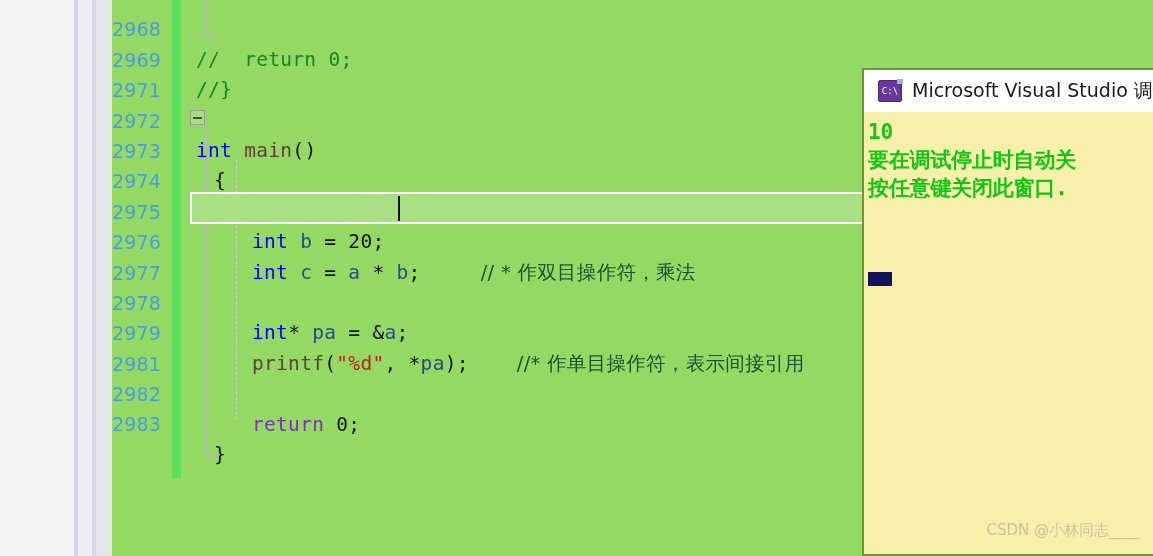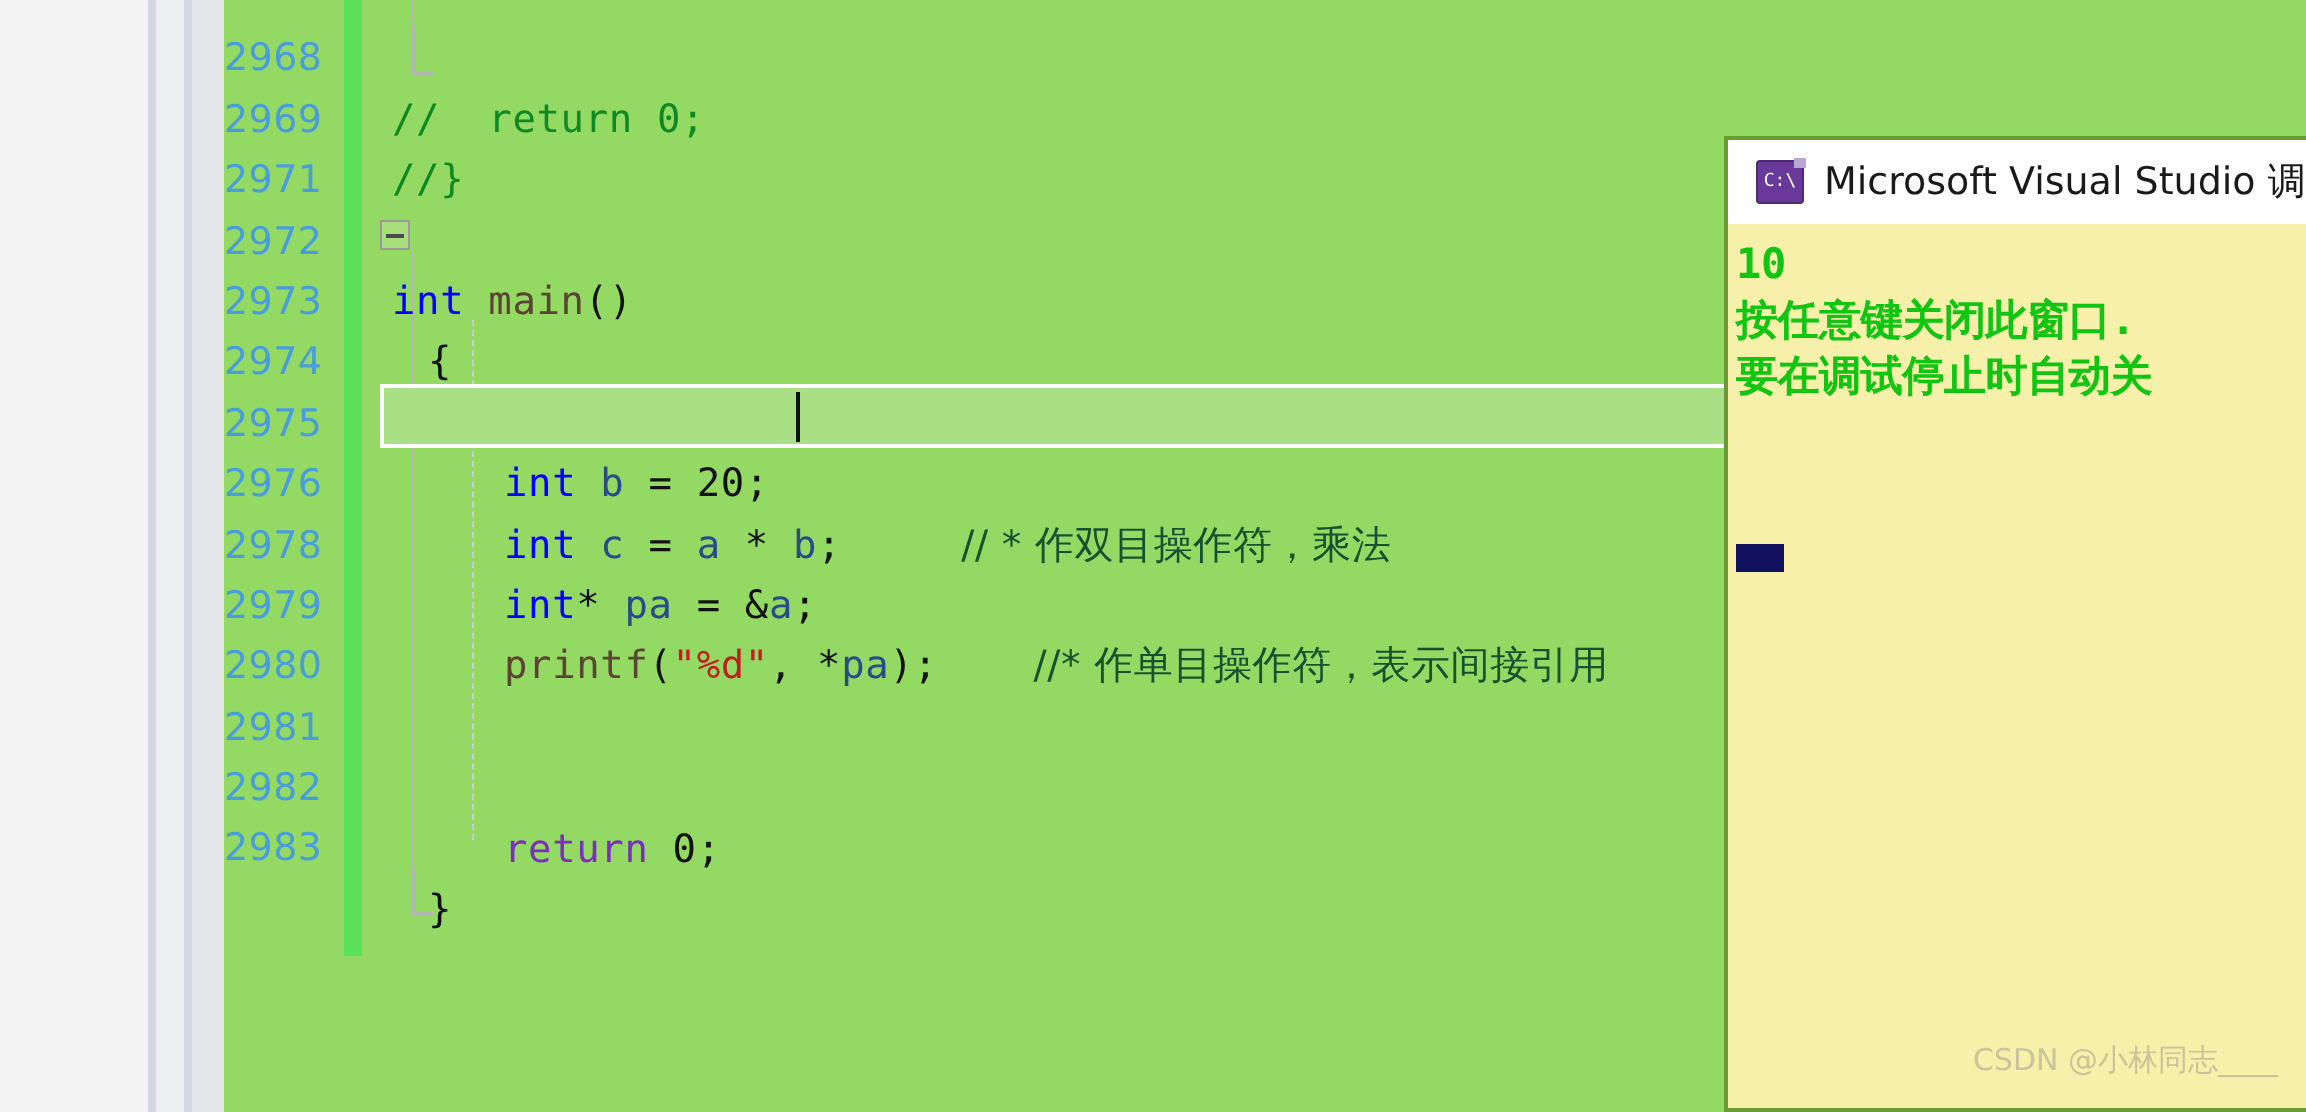--- a/index.html
+++ b/index.html
@@ -294,35 +294,35 @@
       <div class="row">
         <span class="lineno">2975</span>
         <span class="code" style="left:140px; z-index:5;"><span class="kw">int</span><span class="punct"> </span><span class="var">b</span><span class="punct"> = </span><span class="num">20</span><span class="punct">;</span></span>
       </div>
 
       <div class="row">
         <span class="lineno">2976</span>
         <span class="code" style="left:140px;"><span class="kw">int</span><span class="punct"> </span><span class="var">c</span><span class="punct"> = </span><span class="var">a</span><span class="punct"> * </span><span class="var">b</span><span class="punct">; </span><span class="cmt-cn">// * 作双目操作符，乘法</span></span>
       </div>
 
+      <div class="row">
+        <span class="lineno">2977</span>
+        <span class="code"></span>
+      </div>
 
       <div class="row">
         <span class="lineno">2978</span>
         <span class="code" style="left:140px;"><span class="kw">int</span><span class="punct">* </span><span class="var">pa</span><span class="punct"> = &amp;</span><span class="var">a</span><span class="punct">;</span></span>
       </div>
 
       <div class="row">
         <span class="lineno">2979</span>
         <span class="code" style="left:140px;"><span class="fn">printf</span><span class="punct">(</span><span class="str">"%d"</span><span class="punct">, *</span><span class="var">pa</span><span class="punct">);</span><span class="cmt-cn">//* 作单目操作符，表示间接引用</span></span>
       </div>
 
-      <div class="row">
-        <span class="lineno">2980</span>
-        <span class="code"></span>
-      </div>
 
       <div class="row">
         <span class="lineno">2981</span>
         <span class="code"></span>
       </div>
 
       <div class="row">
         <span class="lineno">2982</span>
         <span class="code" style="left:140px;"><span class="kw-flow">return</span><span class="punct"> </span><span class="num">0</span><span class="punct">;</span></span>
       </div>
@@ -340,20 +340,20 @@
 
   <div class="console">
     <div class="console-title">
       <span class="console-icon">
           <span>C:\</span>
         </span>
       <span class="console-title-text">Microsoft Visual Studio 调试控</span>
     </div>
     <div class="console-body">
       <div class="cline">10</div>
+      <div class="cline">要在调试停止时自动关</div>
       <div class="cline">按任意键关闭此窗口.</div>
-      <div class="cline">要在调试停止时自动关</div>
       <div class="cblock"></div>
     </div>
     <div class="watermark">CSDN @小林同志____</div>
   </div>
 
 </div>
 
 </body></html>

